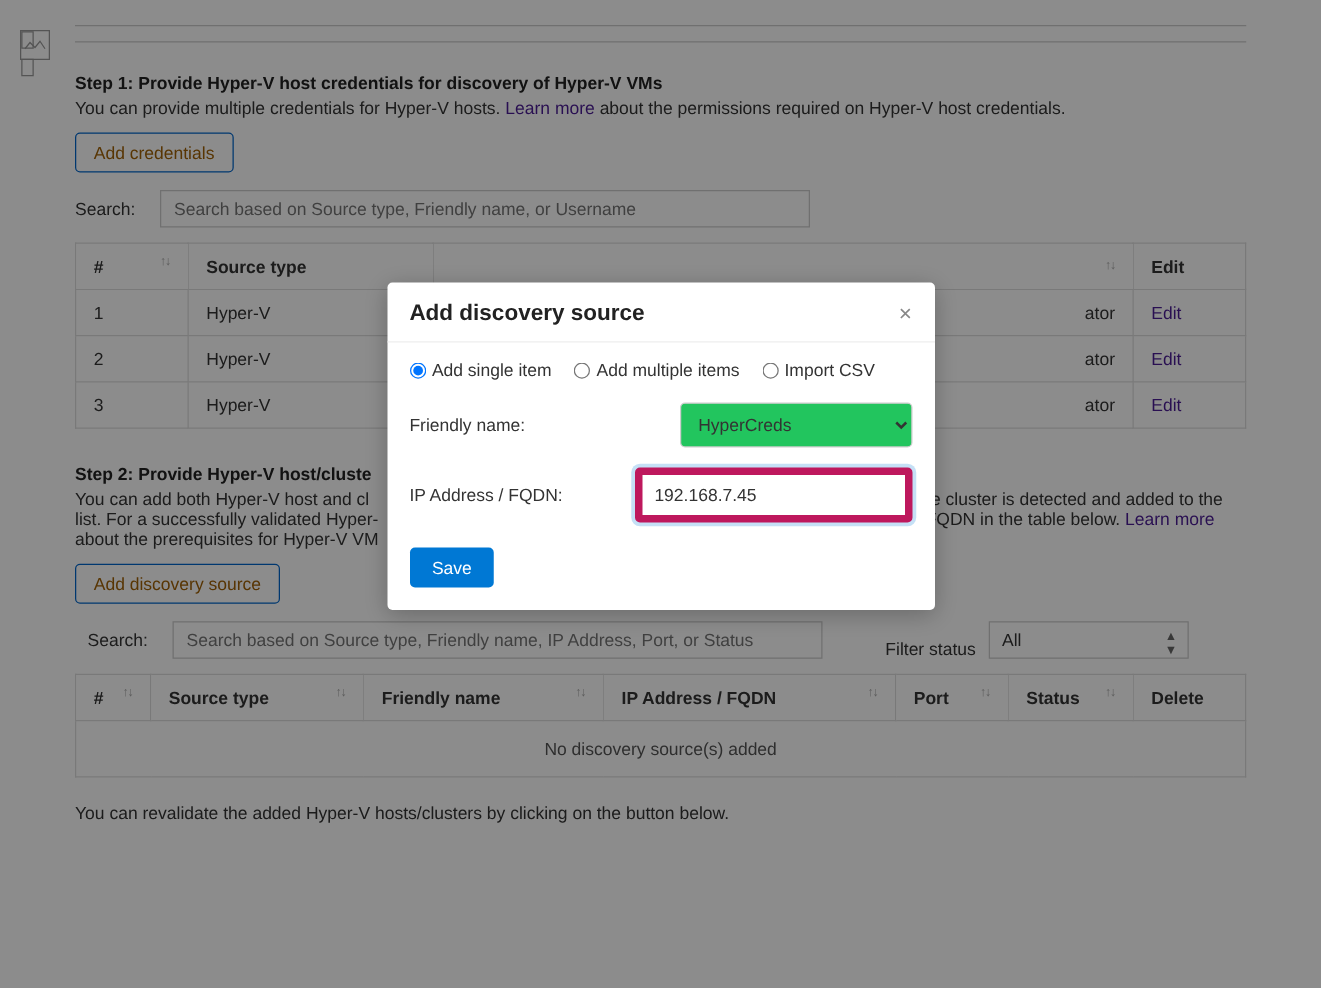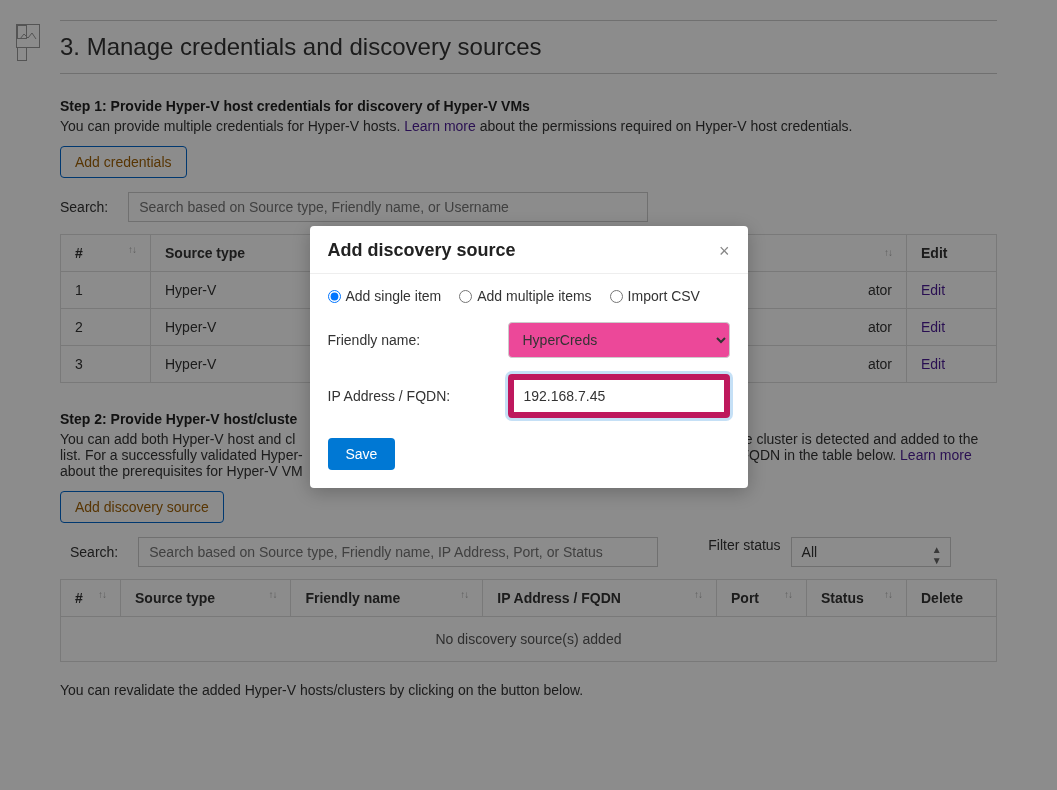--- a/index.html
+++ b/index.html
@@ -61,21 +61,21 @@
     .search-row { display: flex; align-items: center; gap: 20px; margin-bottom: 12px; }
     .search-row label { font-size: 14px; color: #333; }
     .search-input {
       border: 1px solid #ccc;
       padding: 6px 10px;
       font-size: 14px;
       color: #555;
       width: 520px;
       background: #fff;
     }
-    .filter-block { display: flex; align-items: flex-start; gap: 10px; margin-left: 30px; }
+    .filter-block { display: flex; align-items: flex-end; gap: 10px; margin-left: 30px; }
     .filter-select {
       border: 1px solid #ccc;
       padding: 6px 28px 6px 10px;
       font-size: 14px;
       background: #fff;
       position: relative;
       width: 160px;
     }
     table { width: 100%; border-collapse: collapse; border: 1px solid #ddd; }
     th, td { border: 1px solid #ddd; padding: 10px 14px; text-align: left; font-size: 14px; }
@@ -126,21 +126,21 @@
     .form-control {
       flex: 1;
       border: 1px solid #ccc;
       border-radius: 4px;
       padding: 8px 10px;
       font-size: 14px;
       color: #333;
       background: #fff;
     }
     select.form-control { background: #f2f2f2; }
-    select.form-control.white { background: #ec4899; }
+    select.form-control.white { background: #22c55e; margin-left: 36px; }
     .form-control.focused {
       border: 6px solid #be185d;
       box-shadow: 0 0 0 3px rgba(90,166,230,0.35);
       outline: none;
     }
     .modal-footer { display: flex; justify-content: flex-start; padding-top: 4px; }
     .btn-primary {
       background: #0078d4;
       color: #fff;
       border: none;
@@ -154,21 +154,20 @@
 <body>
 
 <div class="page">
   <hr class="top-hr">
   <div class="icon-placeholder">
     <svg width="22" height="22" viewBox="0 0 22 22">
         <rect x="1" y="1" width="20" height="20" fill="none" stroke="none"></rect>
         <polyline points="3,14 7,9 11,13 15,8 19,14" fill="none" stroke="#999" stroke-width="1"></polyline>
       </svg>
   </div>
-  <h2 class="page-title">3. Manage credentials and discovery sources</h2>
   <hr class="sub-hr">
 
   <div class="step-block">
     <div class="step-title">Step 1: Provide Hyper-V host credentials for discovery of Hyper-V VMs</div>
     <div class="step-desc">
       <span>You can provide multiple credentials for Hyper-V hosts. </span><a href="#" class="link">Learn more</a><span> about the permissions required on Hyper-V host credentials.</span>
     </div>
     <button class="btn-outline">Add credentials</button>
     <div class="search-row">
       <label>Search:</label>

